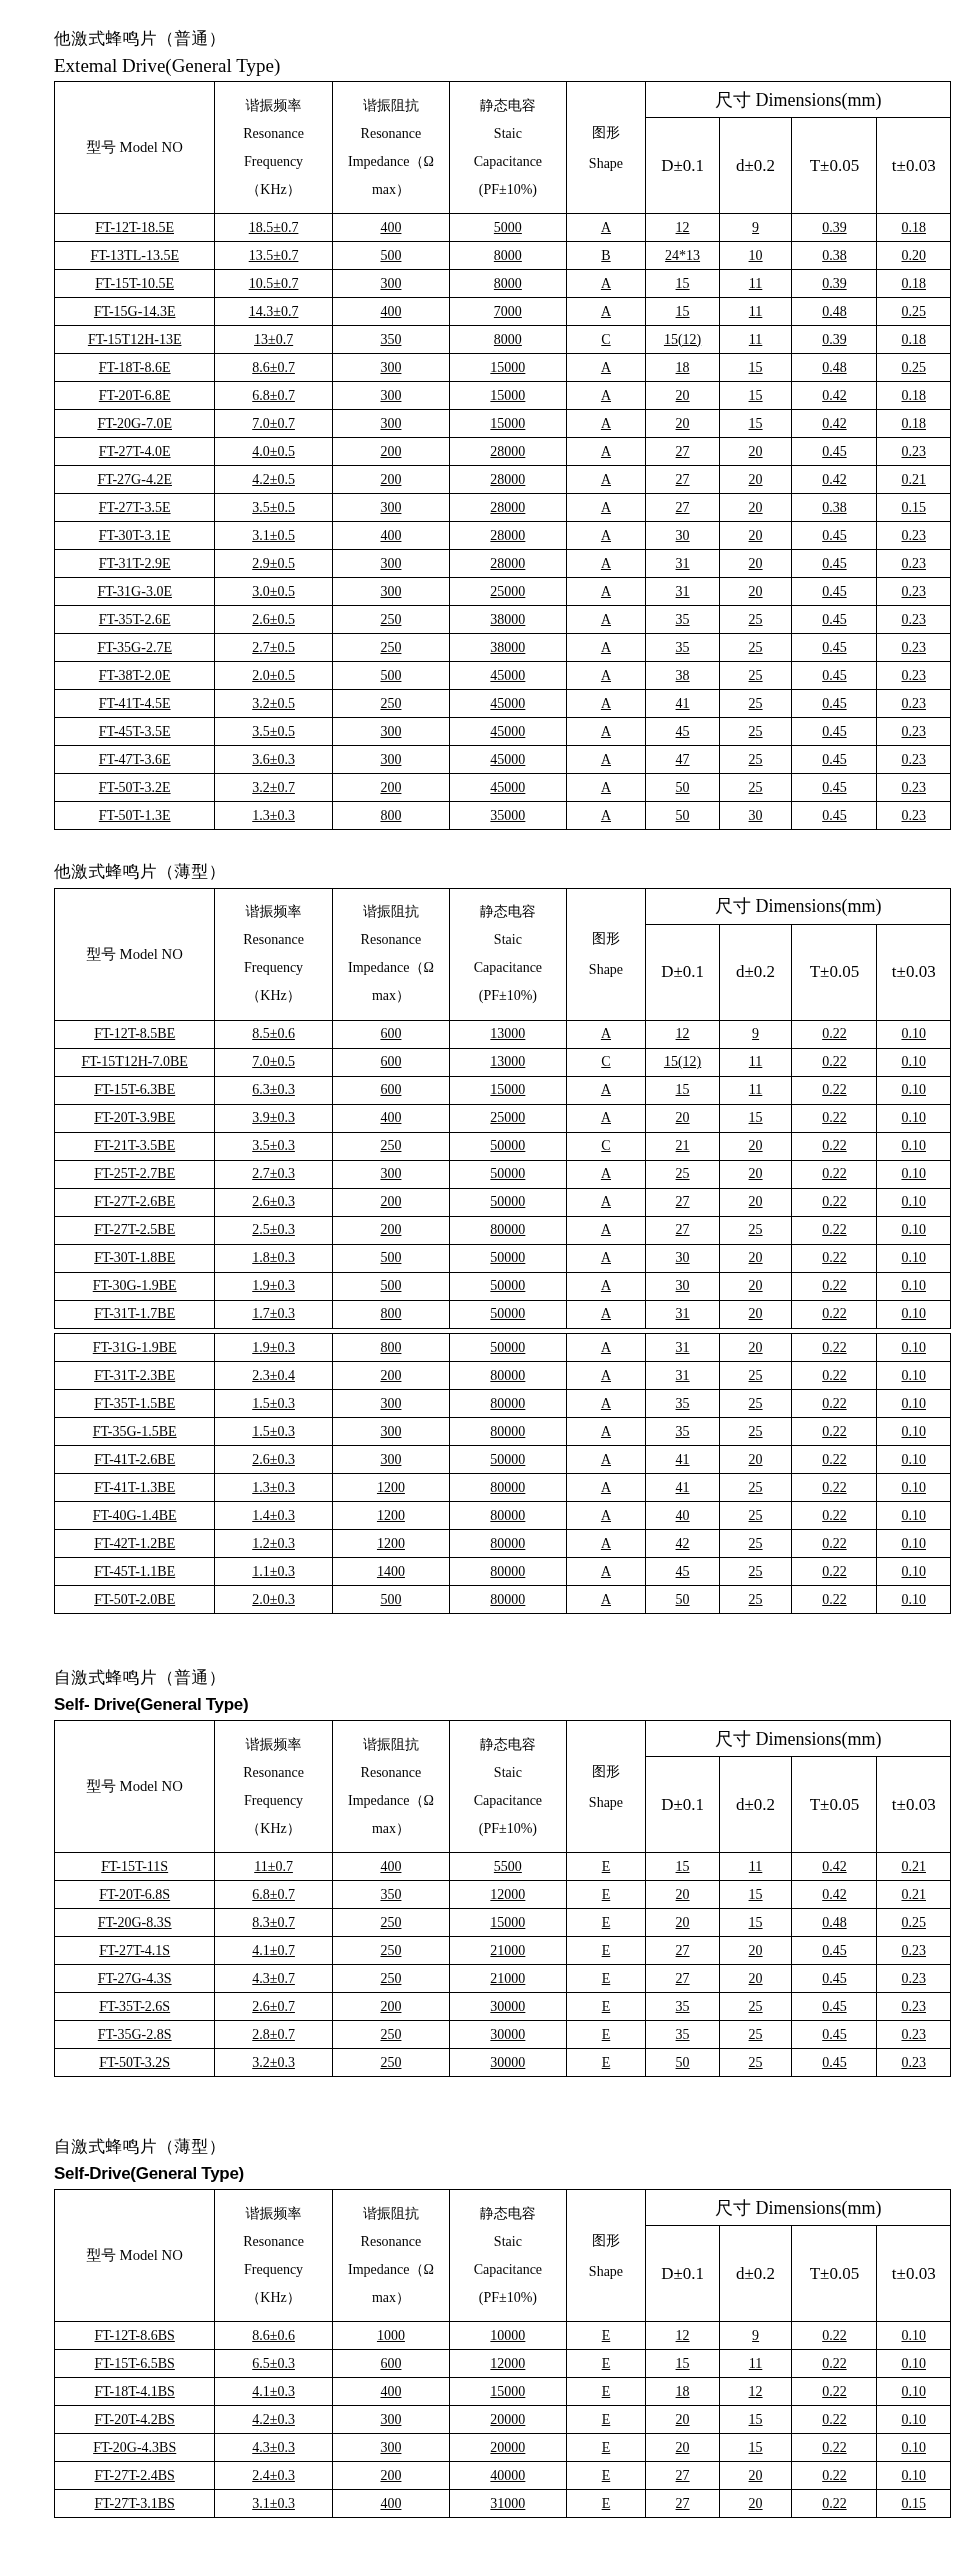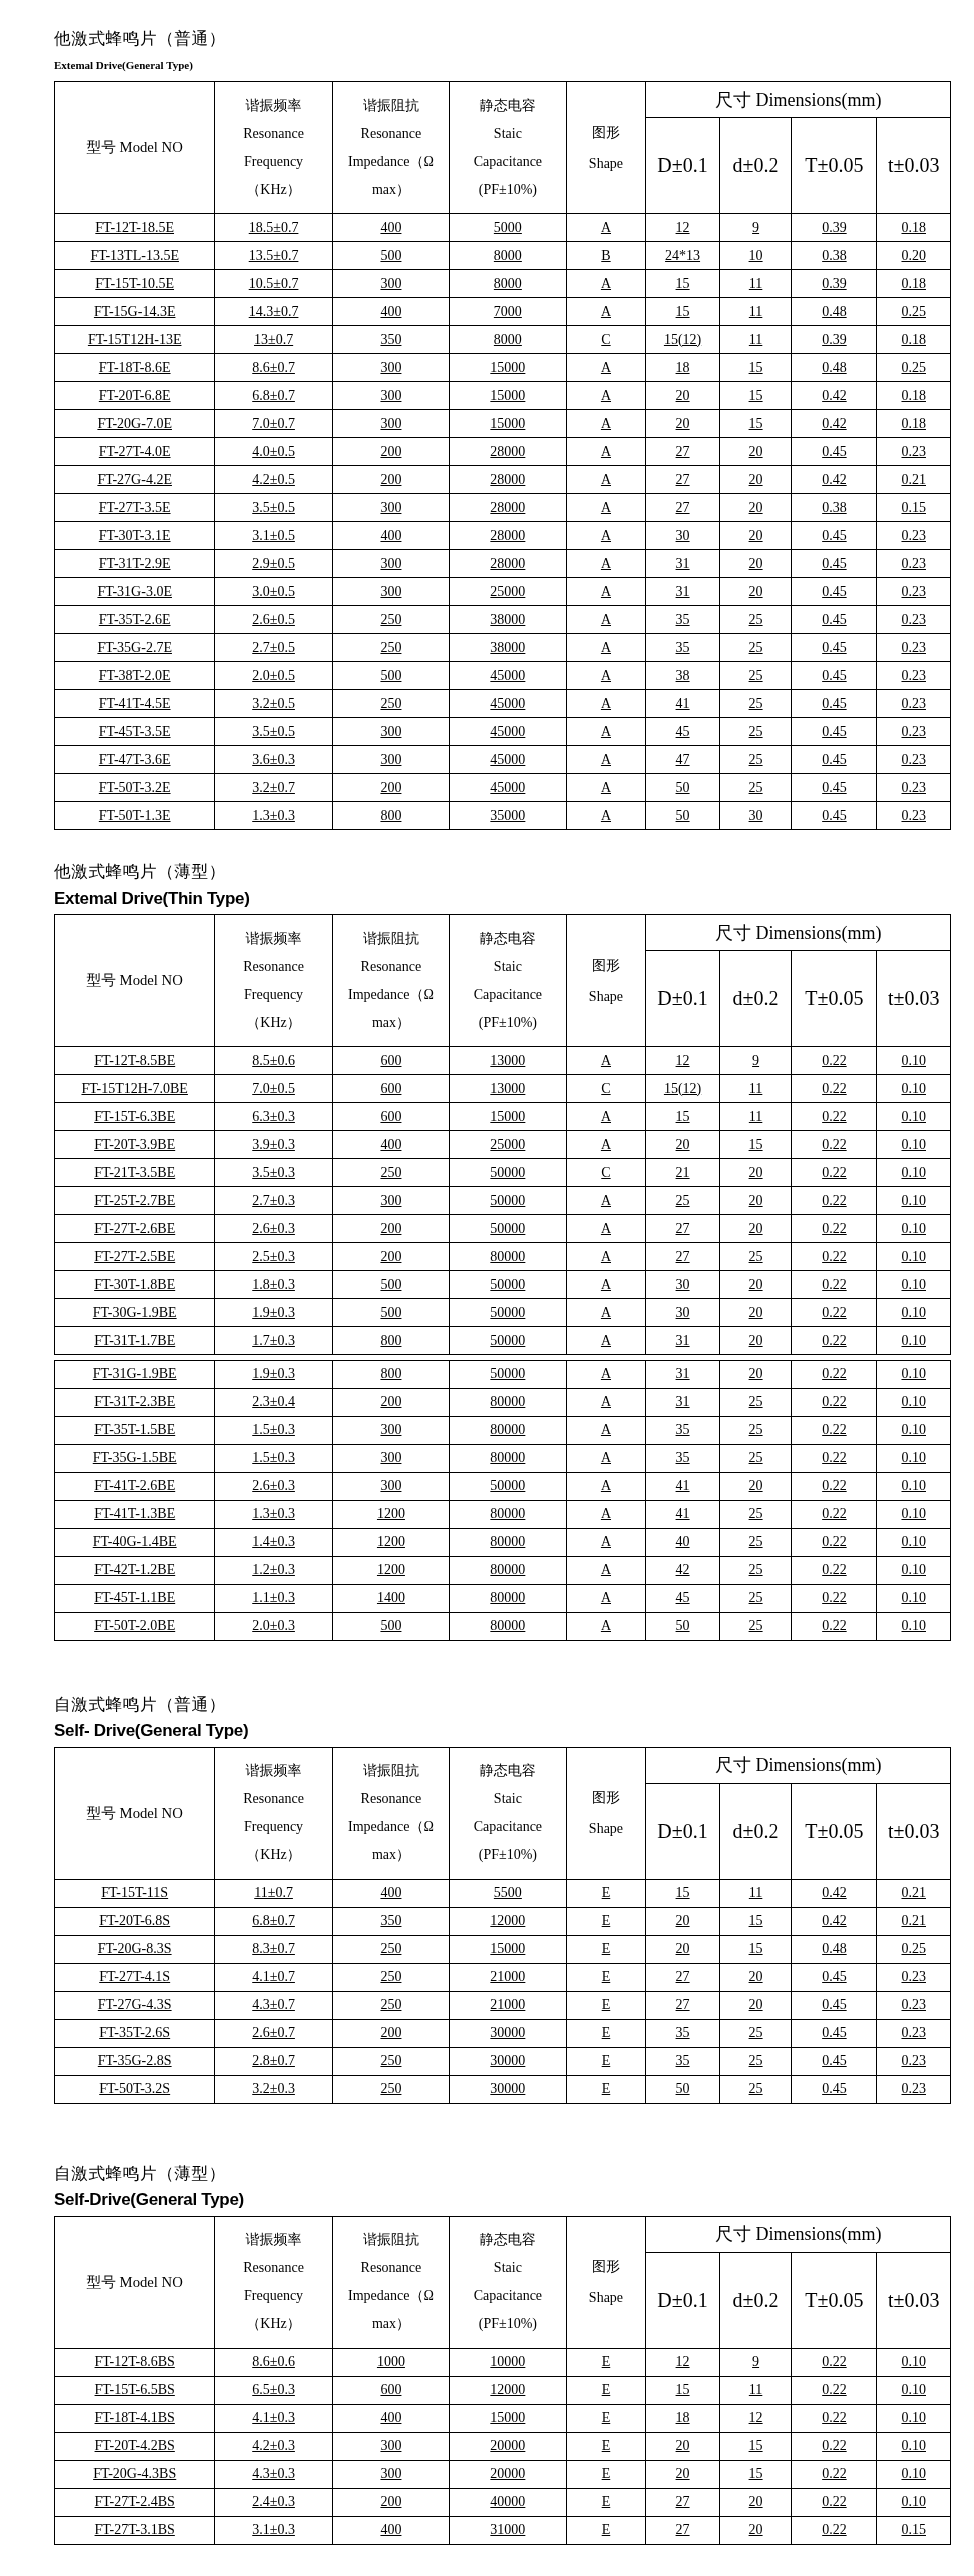--- a/index.html
+++ b/index.html
@@ -18,22 +18,22 @@
   }
   .section { margin: 12px; }
   .title-cn {
     font-size: 16.6px;
     font-weight: normal;
     line-height: 21px;
     margin: 0 0 5.5px 0;
     letter-spacing: 0.6px;
   }
   .title-en {
-    font-size: 11px;
-    font-weight: bold;
+    font-size: 19px;
+    font-weight: normal;
     line-height: 21px;
     margin: 0 0 5.5px 0;
   }
   .title-en.en-sans {
     font-family: "Liberation Sans", "DejaVu Sans", sans-serif;
     font-weight: bold;
     letter-spacing: -0.3px;
     font-size: 17px;
   }
   .spec-table {
@@ -58,21 +58,21 @@
   col.c-cap   { width: 13.0%; }
   col.c-shape { width: 8.9%;  }
   col.c-D     { width: 8.2%;  }
   col.c-d     { width: 8.1%;  }
   col.c-T     { width: 9.5%;  }
   col.c-t     { width: 8.2%;  }
   thead tr.hdr-top { height: 36px; }
   thead tr.hdr-sub { height: 96px; }
   th.h-model { font-size: 14.7px; }
   th.h-dims  { font-size: 18px; }
-  th.h-sub   { font-size: 20px; font-family: Liberation Serif, serif; }
+  th.h-sub   { font-size: 17px; font-family: Liberation Serif, serif; }
   .hline { font-size: 14px; line-height: 28px; }
   .hline-gap { line-height: 31px; }
   tbody tr { height: 28px; text-decoration: underline; }
   tbody td { font-size: 14px; }
   .gap-after-t1 { margin-bottom: 31px; }
   .gap-after-t2 { margin-bottom: 53px; }
   .gap-after-t3 { margin-bottom: 59px; }
 </style>
 </head>
 <body>
@@ -372,21 +372,20 @@
               <td>0.45</td>
               <td>0.23</td>
             </tr>
           </tbody>
   </table>
 </div>
   </div>
 
   <div class="section">
     <h2 class="title-cn">他激式蜂鸣片（薄型）</h2>
-    <h3 class="title-en en-sans">Extemal Drive(Thin Type)</h3>
     <div class="table-slot gap-after-t2">
   <table class="spec-table">
     <colgroup>
       <col class="c-model">
             <col class="c-freq">
             <col class="c-imp">
             <col class="c-cap">
       <col class="c-shape">
             <col class="c-D">
             <col class="c-d">

